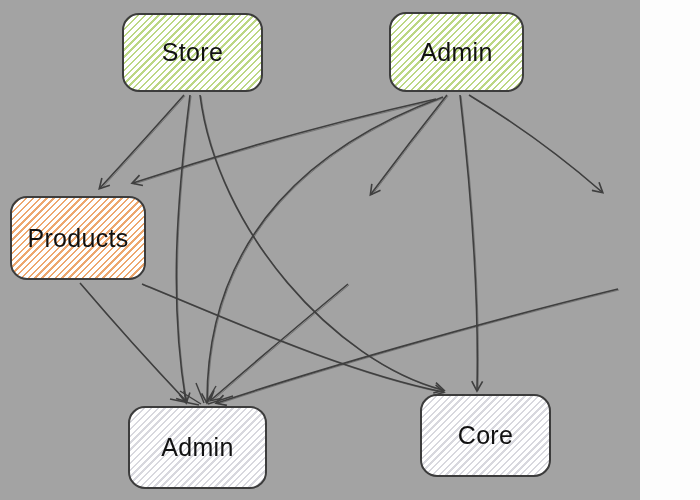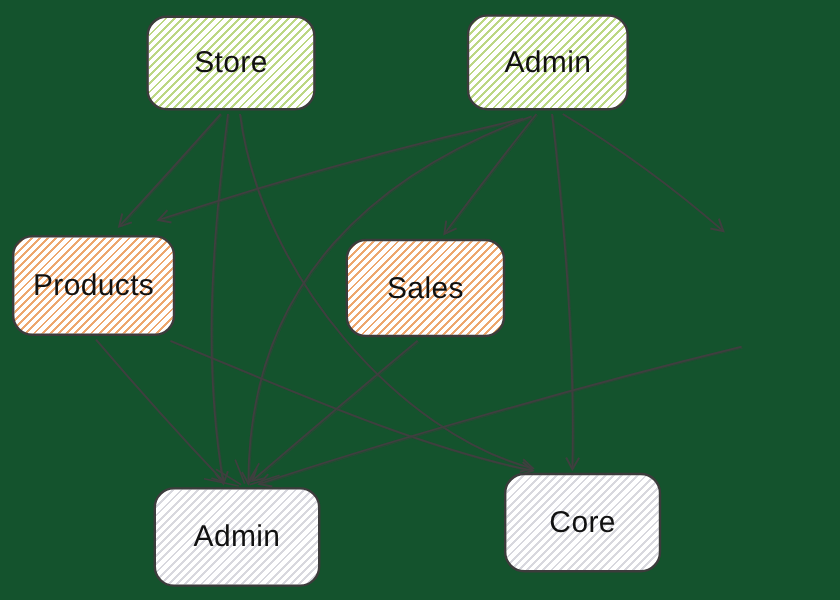--- a/index.html
+++ b/index.html
@@ -1,18 +1,18 @@
 <!DOCTYPE html>
 <html><head>
 <meta charset="utf-8">
 <style>
   html,body{margin:0;padding:0;background:#fdfdfd;}
   #canvas{
-    position:relative;width:700px;height:500px;overflow:hidden;
-    background:#14532d;font-family:"Liberation Sans",sans-serif;
+    position:relative;width:640px;height:500px;overflow:hidden;
+    background:#a3a3a3;font-family:"Liberation Sans",sans-serif;
   }
   #edges{position:absolute;left:0;top:0;width:700px;height:500px;}
   .node{
     position:absolute;display:flex;align-items:center;justify-content:center;
     border:2px solid #3c3c3c;border-radius:17px;background-color:#ffffff;
     box-sizing:border-box;
   }
   .node .label{
     font-size:25px;color:#111111;font-weight:400;letter-spacing:.3px;
     font-family:"Liberation Sans",sans-serif;
@@ -69,22 +69,19 @@
 
   <div class="node" id="n-store" style="background: repeating-linear-gradient(135deg, rgb(188, 215, 132) 0px, rgb(188, 215, 132) 1.7px, rgba(0, 0, 0, 0) 1.7px, rgba(0, 0, 0, 0) 4.8px) rgb(255, 255, 255); border-color: rgb(60, 60, 60);">
     <span class="label">Store</span>
   </div>
   <div class="node" id="n-products" style="background: repeating-linear-gradient(135deg, rgb(237, 167, 110) 0px, rgb(237, 167, 110) 1.7px, rgba(0, 0, 0, 0) 1.7px, rgba(0, 0, 0, 0) 4.8px) rgb(255, 255, 255); border-color: rgb(60, 60, 60);">
     <span class="label">Products</span>
   </div>
   <div class="node" id="n-admin" style="background: repeating-linear-gradient(135deg, rgb(188, 215, 132) 0px, rgb(188, 215, 132) 1.7px, rgba(0, 0, 0, 0) 1.7px, rgba(0, 0, 0, 0) 4.8px) rgb(255, 255, 255); border-color: rgb(60, 60, 60);">
     <span class="label">Admin</span>
   </div>
-  <div class="node" id="n-sales" style="background: repeating-linear-gradient(135deg, rgb(237, 167, 110) 0px, rgb(237, 167, 110) 1.7px, rgba(0, 0, 0, 0) 1.7px, rgba(0, 0, 0, 0) 4.8px) rgb(255, 255, 255); border-color: rgb(60, 60, 60);">
-    <span class="label">Sales</span>
-  </div>
   <div class="node" id="n-shared" style="background: repeating-linear-gradient(135deg, rgb(216, 216, 222) 0px, rgb(216, 216, 222) 1.7px, rgba(0, 0, 0, 0) 1.7px, rgba(0, 0, 0, 0) 4.8px) rgb(255, 255, 255); border-color: rgb(60, 60, 60);">
     <span class="label">Admin</span>
   </div>
   <div class="node" id="n-core" style="background: repeating-linear-gradient(135deg, rgb(216, 216, 222) 0px, rgb(216, 216, 222) 1.7px, rgba(0, 0, 0, 0) 1.7px, rgba(0, 0, 0, 0) 4.8px) rgb(255, 255, 255); border-color: rgb(60, 60, 60);">
     <span class="label">Core</span>
   </div>
 </div>
 
 </body></html>

